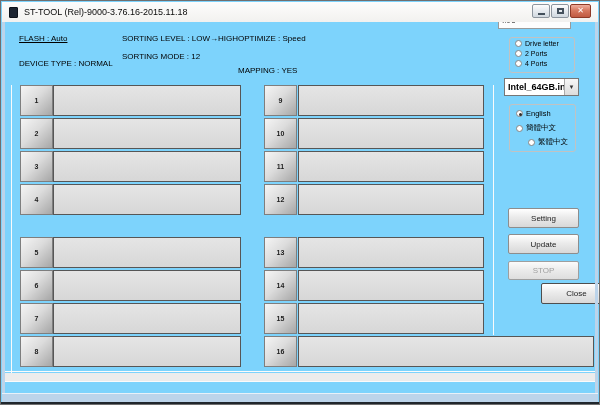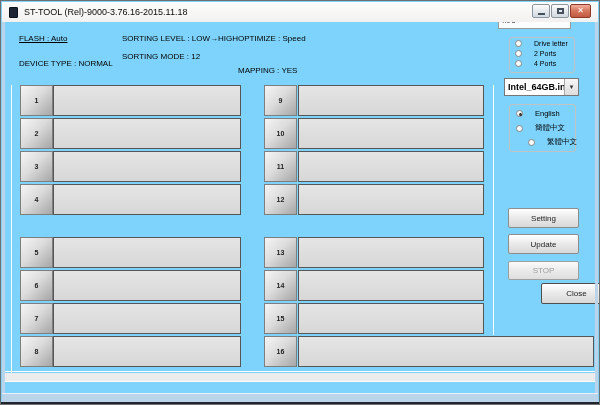--- a/index.html
+++ b/index.html
@@ -26,21 +26,21 @@
   .setting-item{position:absolute;font-size:8px;color:#000;white-space:nowrap;}
   
   .sbtn{position:absolute;width:33px;height:31px;border:1px solid #7e7e7e;background:linear-gradient(135deg,#f5f5f5 0%,#dcdcdc 45%,#a6a6a6 100%);display:flex;align-items:center;justify-content:center;font-size:7px;font-weight:600;color:#1c1c1c;cursor:default;}
   .spanel{position:absolute;height:31px;border:1px solid #565656;background:linear-gradient(180deg,#e5e5e5,#d7d7d7);}
   
   .vline{position:absolute;width:1px;background:#adadad;border-right:1px solid #fafafa;}
   .hline{position:absolute;left:3px;right:3px;height:1px;background:#8f8f8f;border-bottom:1px solid #fbfbfb;}
   .hstrip{position:absolute;left:3px;right:3px;background:#ececec;}
   
   .tfield{position:absolute;left:497px;top:13px;width:73px;height:15px;border:1px solid #9a9a9a;background:#fdfdfd;font-size:7px;color:#222;padding:2px 2px 0 2px;line-height:1;}
-  .radio{position:absolute;display:flex;align-items:center;gap:12px;font-size:7px;color:#000;cursor:default;}
+  .radio{position:absolute;display:flex;align-items:center;gap:3px;font-size:7px;color:#000;cursor:default;}
   .rdot{width:7px;height:7px;border-radius:50%;border:1px solid #868686;background:#fff;position:relative;flex:0 0 auto;}
   .radio.sel .rdot::after{content:"";position:absolute;left:1.5px;top:1.5px;width:3px;height:3px;border-radius:50%;background:#2e2e2e;}
   .combo{position:absolute;left:503px;top:77px;width:75px;height:18px;border:1px solid #767676;background:#fff;display:flex;align-items:stretch;cursor:default;}
   .combo-text{flex:1;font-size:9px;font-weight:bold;color:#000;padding:3px 0 0 3px;white-space:nowrap;overflow:hidden;}
   .combo-arrow{width:14px;border-left:1px solid #ababab;background:linear-gradient(#f7f7f7,#dcdcdc);display:flex;align-items:center;justify-content:center;font-size:6px;color:#333;}
   .abtn{position:absolute;left:507px;width:71px;border:1px solid #8d8d8d;border-radius:2px;background:linear-gradient(180deg,#ffffff,#ebebeb 45%,#d8d8d8);font-size:8px;color:#1b1b1b;display:flex;align-items:center;justify-content:center;cursor:default;}
   .abtn.disabled{color:#a0a0a0;background:linear-gradient(180deg,#fbfbfb,#ececec 45%,#dedede);border-color:#9e9e9e;}
   .abtn.default{border:1px solid #4e4e4e;left:506px;}
 </style>
 </head>

